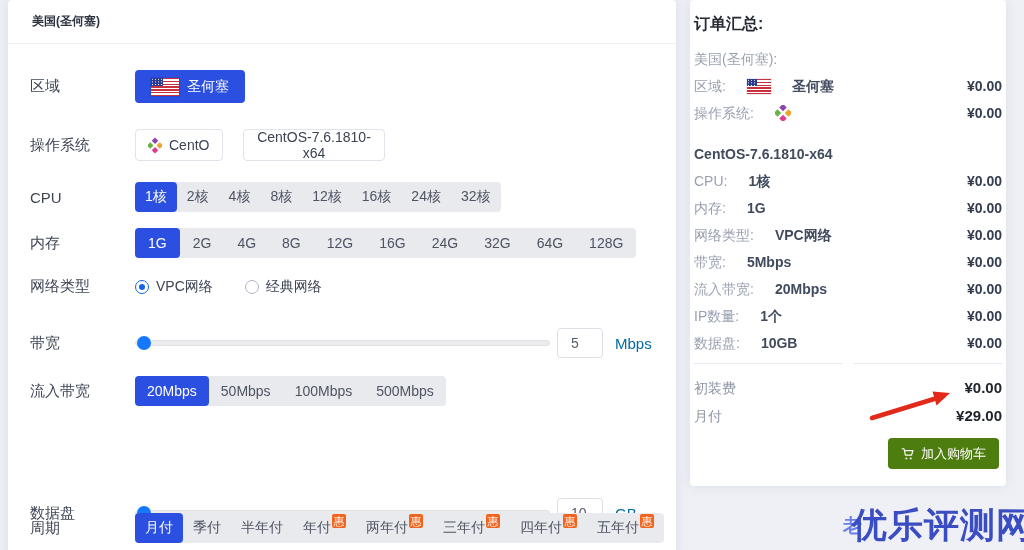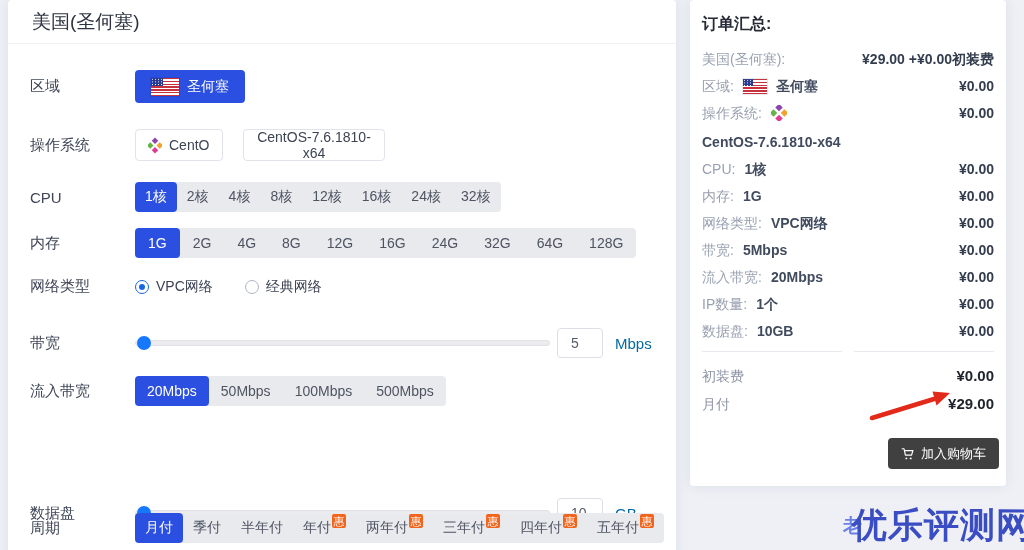--- a/index.html
+++ b/index.html
@@ -12,21 +12,21 @@
   }
   .card {
     position:absolute; background:#fff; border-radius:4px;
     box-shadow:0 0 12px rgba(170,180,205,.28);
   }
   
   #config-card { left:8px; top:0; width:668px; height:560px; }
   .card-header {
     height:44px; display:flex; align-items:center; padding:0 24px;
     border-bottom:1px solid #f0f1f5;
-    font-weight:normal; font-size:19px; color:#2c3240;
+    font-weight:bold; font-size:12px; color:#2c3240;
   }
   .row { position:absolute; left:22px; display:flex; align-items:center; }
   .row-label { width:105px; flex:0 0 105px; font-size:15px; color:#3f4656; }
 
   .btn-primary {
     display:inline-flex; align-items:center; justify-content:center; gap:8px;
     background:#2b4fe0; color:#fff; border:none; border-radius:4px;
     height:33px; padding:0 16px; font-size:14px; cursor:pointer;
     font-family:inherit;
   }
@@ -81,39 +81,39 @@
     background:#1677ff; cursor:pointer;
   }
   .num-input {
     width:46px; height:30px; margin-left:7px; border:1px solid #dcdfe6;
     border-radius:4px; font-size:14px; color:#555d6b; padding:0 0 0 13px;
     font-family:inherit; background:#fff;
   }
   .unit { margin-left:12px; font-size:15px; color:#0369a1; }
 
   
-  #summary-card { left:690px; top:0; width:316px; height:486px; padding:14px 12px 0; }
+  #summary-card { left:690px; top:0; width:316px; height:486px; padding:14px 4px 0; }
   .sum-title { font-size:16px; font-weight:bold; color:#262b36; margin-bottom:14px; }
   .sum-row {
     display:flex; justify-content:space-between; align-items:flex-start;
     margin-bottom:7px; font-size:14px; line-height:20px;
   }
   .sum-label { color:#99a1b1; }
   .sum-val   { color:#414b5e; font-weight:bold; }
   .sum-price { color:#343d4e; font-weight:bold; white-space:nowrap; margin-left:8px; }
-  .sum-left  { display:flex; align-items:center; gap:9px; flex-wrap:wrap; max-width:205px; word-break:break-all; }
+  .sum-left  { display:flex; align-items:center; gap:21px; flex-wrap:wrap; max-width:205px; word-break:break-all; }
   .sum-divider { display:flex; justify-content:space-between; margin:10px 0 14px; }
   .sum-divider span { height:1px; background:#e8e9ef; width:48%; }
   .fee-row { display:flex; justify-content:space-between; margin-bottom:8px; font-size:14px; line-height:20px;}
   .fee-label { color:#8d94a5; }
   .fee-price { color:#20242e; font-weight:bold; font-size:15px; }
 
   .cart-btn {
     position:absolute; right:7px; bottom:17px; height:31px; padding:0 13px;
-    background:#404040; border:none; border-radius:4px; color:#fff;
+    background:#4d7c0f; border:none; border-radius:4px; color:#fff;
     font-size:13px; display:inline-flex; align-items:center; gap:6px;
     cursor:pointer; font-family:inherit;
   }
 
   
   .us-flag {
     position:relative; width:28px; height:18px; flex:0 0 28px;
     background:repeating-linear-gradient(180deg,#c8313e 0 1.4px,#fff 1.4px 2.8px);
     box-shadow:0 0 0 1px rgba(0,0,0,.08);
   }
@@ -278,21 +278,20 @@
         </span>
     </div>
   </div>
 </div>
 
 <div class="card" id="summary-card">
   <div class="sum-title">订单汇总:</div>
 
   <div class="sum-row">
     <span class="sum-label">美国(圣何塞):</span>
-    <span class="sum-price">¥29.00 +¥0.00初装费</span>
   </div>
 
   <div class="sum-row">
     <span class="sum-left">
       <span class="sum-label">区域:</span>
       <span class="us-flag small"></span>
       <span class="sum-val">圣何塞</span>
     </span>
     <span class="sum-price">¥0.00</span>
   </div>

